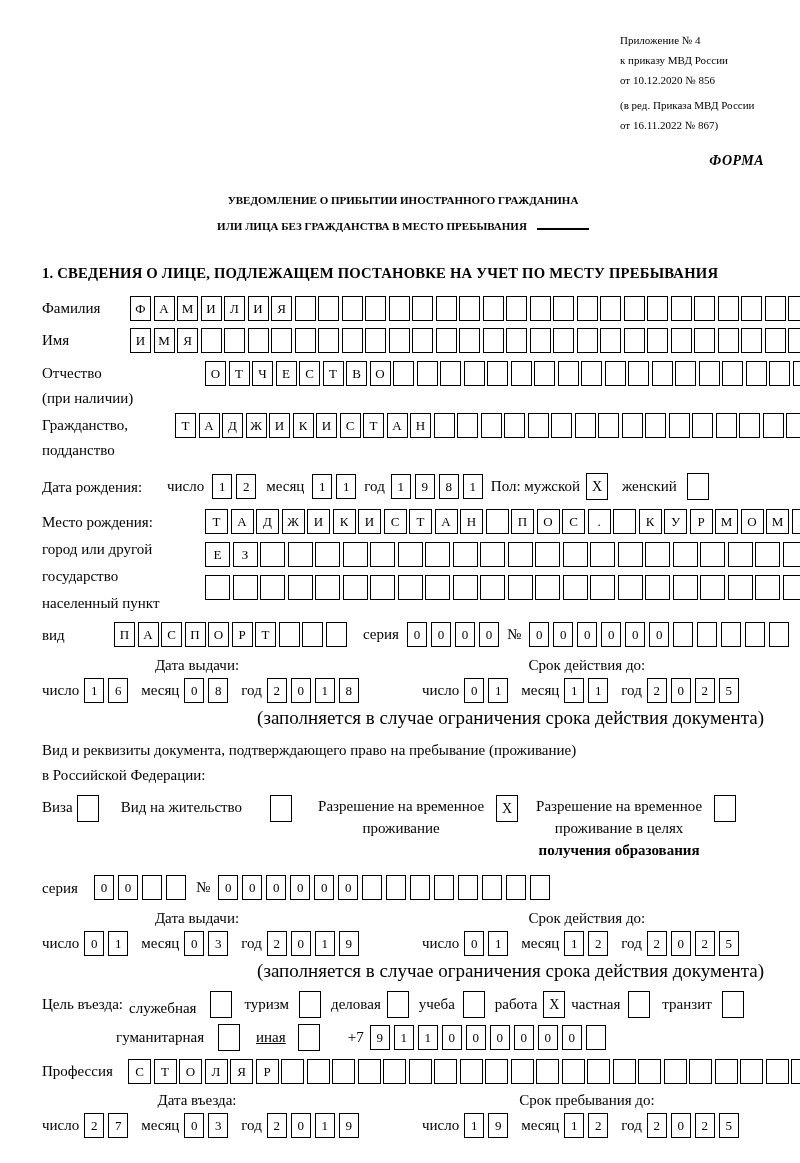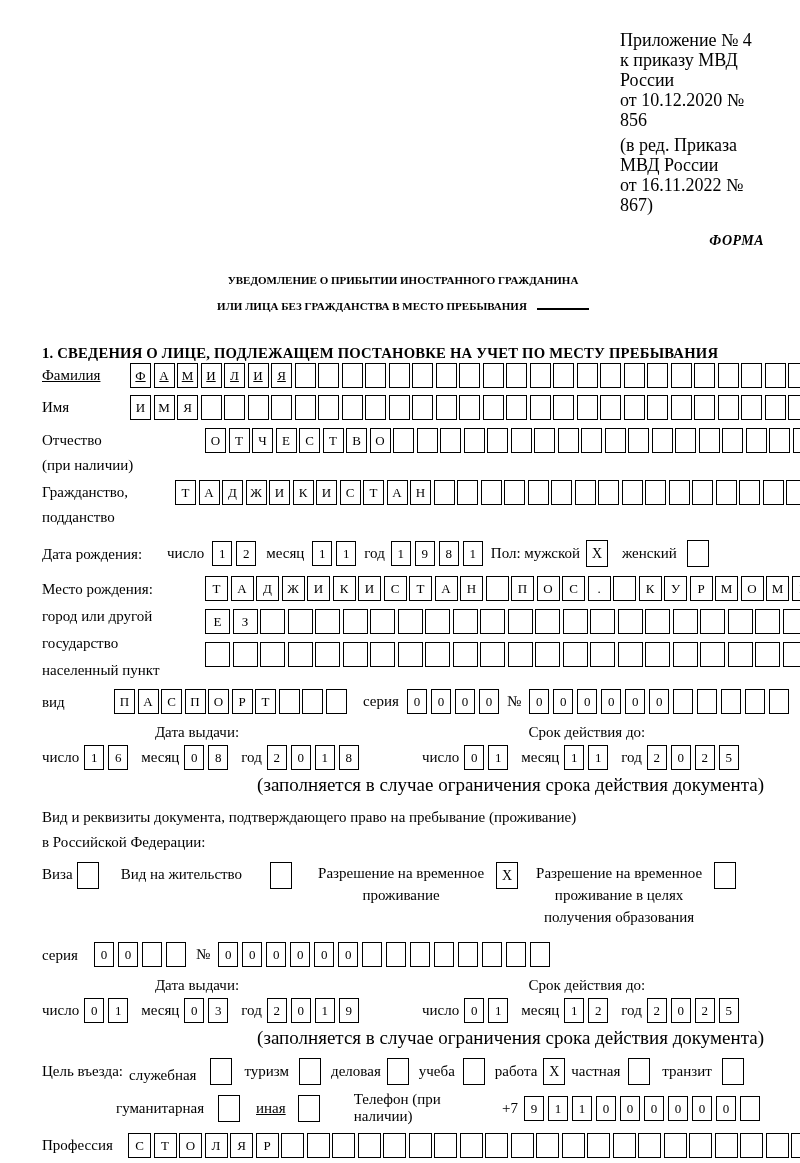--- a/index.html
+++ b/index.html
@@ -2,21 +2,21 @@
 <html><head>
 <meta charset="utf-8">
 <style>
   html,body{margin:0;padding:0;background:#888;}
   .page{
     width:800px;height:1163px;background:#ffffff;color:#000;
     font-family:"Liberation Serif","DejaVu Serif",serif;font-size:15px;
     box-sizing:border-box;padding:30px 36px 0 42px;overflow:hidden;position:relative;
   }
   
-  .appendix{margin-left:578px;line-height:20px;font-size:18px;}
+  .appendix{margin-left:578px;line-height:20px;font-size:11px;}
   .appendix .gap{height:5px;}
   .forma{font-weight:bold;text-align:right;margin-top:18px;font-size:14px;letter-spacing:.5px;font-style:italic;}
   
   .title{margin-top:18px;text-align:center;font-weight:bold;font-size:11px;line-height:26px;}
   .uline{display:inline-block;width:52px;border-bottom:2.2px solid #000;margin-left:10px;vertical-align:baseline;}
   .sec-heading{margin-top:26px;font-weight:bold;font-size:14.7px;letter-spacing:.2px;}
   
   .cell{
     display:inline-flex;flex:0 0 auto;align-items:center;justify-content:center;
     width:19px;height:23px;border:1.6px solid #000;margin-right:2.5px;
@@ -66,21 +66,21 @@
 
   <div class="title">
     <div>УВЕДОМЛЕНИЕ О ПРИБЫТИИ ИНОСТРАННОГО ГРАЖДАНИНА</div>
     <div>
       <span>ИЛИ ЛИЦА БЕЗ ГРАЖДАНСТВА В МЕСТО ПРЕБЫВАНИЯ</span><span class="uline"></span>
     </div>
   </div>
 
   <div class="sec-heading">1. СВЕДЕНИЯ О ЛИЦЕ, ПОДЛЕЖАЩЕМ ПОСТАНОВКЕ НА УЧЕТ ПО МЕСТУ ПРЕБЫВАНИЯ</div>
 
-  <div class="frow" style="margin-top:1px;text-decoration:underline;">
+  <div class="frow" style="margin-top:14px;">
     <span class="flabel" style="width:88px;">Фамилия</span>
     <span class="cellrow">
         <span class="cell">Ф</span>
         <span class="cell">А</span>
         <span class="cell">М</span>
         <span class="cell">И</span>
         <span class="cell">Л</span>
         <span class="cell">И</span>
         <span class="cell">Я</span>
         <span class="cell"></span>
@@ -425,21 +425,21 @@
       <span class="ol">
         <span style="display:block;">Разрешение на временное</span>
         <span style="display:block;">проживание</span>
       </span>
       <span class="cbx" style="margin-left:12px;">X</span>
     </span>
     <span class="opt" style="margin-left:18px;">
       <span class="ol">
         <span style="display:block;">Разрешение на временное</span>
         <span style="display:block;">проживание в целях</span>
-        <span style="display:block;">получения образования</span>
+        <span style="display:block;font-weight:bold;">получения образования</span>
       </span>
       <span class="cbx" style="margin-left:12px;"></span>
     </span>
   </div>
 
   <div class="frow numrow" style="margin-top:14px;align-items:center;">
     <span class="flabel" style="width:52px;">серия</span>
     <span class="cellrow">
         <span class="cell">0</span>
         <span class="cell">0</span>
@@ -528,21 +528,20 @@
     <span style="margin:0 8px 0 6px;">частная</span>
     <span class="cbx"></span>
     <span style="margin:0 10px 0 12px;">транзит</span>
     <span class="cbx"></span>
   </div>
   <div class="frow numrow" style="margin-top:6px;align-items:center;">
     <span style="margin-left:74px;">гуманитарная</span>
     <span class="cbx" style="margin-left:14px;"></span>
     <span style="margin-left:16px;text-decoration:underline;">иная</span>
     <span class="cbx" style="margin-left:12px;"></span>
-    <span style="margin-left:34px;">Телефон (при наличии)</span>
     <span style="margin-left:28px;margin-right:6px;">+7</span>
     <span class="cellrow">
         <span class="cell">9</span>
         <span class="cell">1</span>
         <span class="cell">1</span>
         <span class="cell">0</span>
         <span class="cell">0</span>
         <span class="cell">0</span>
         <span class="cell">0</span>
         <span class="cell">0</span>

